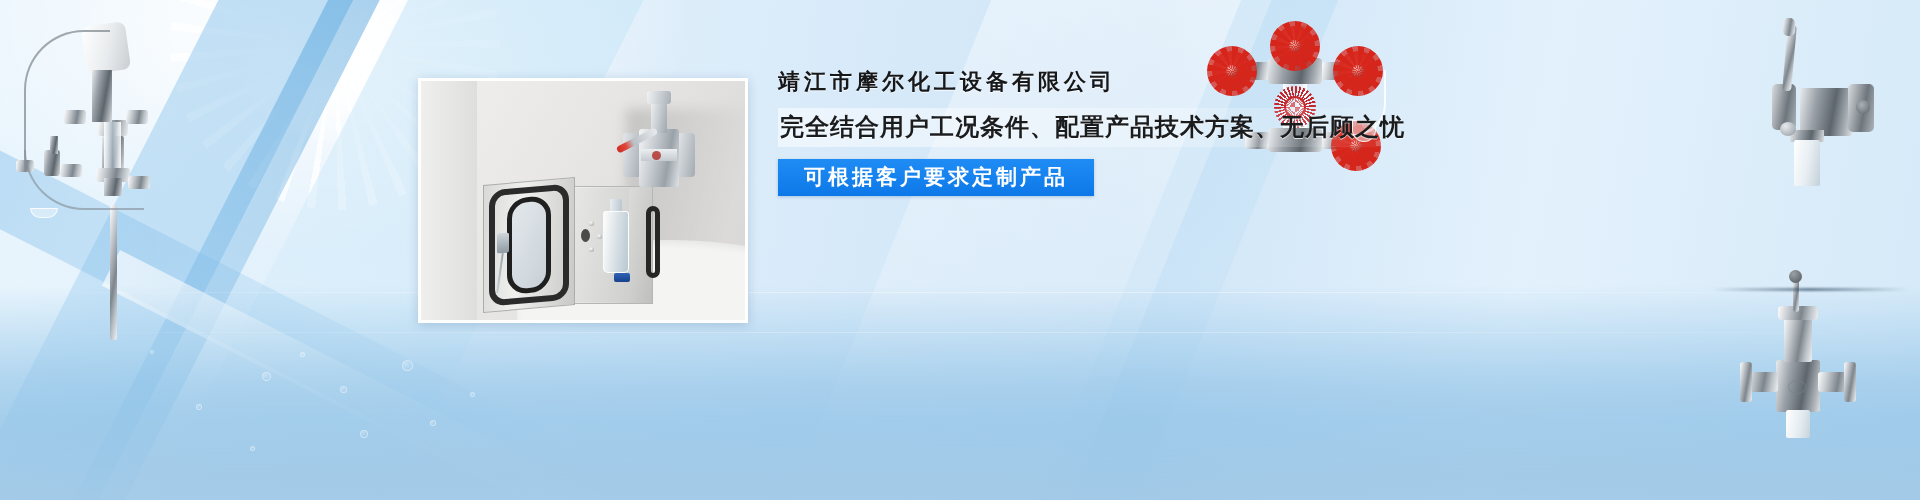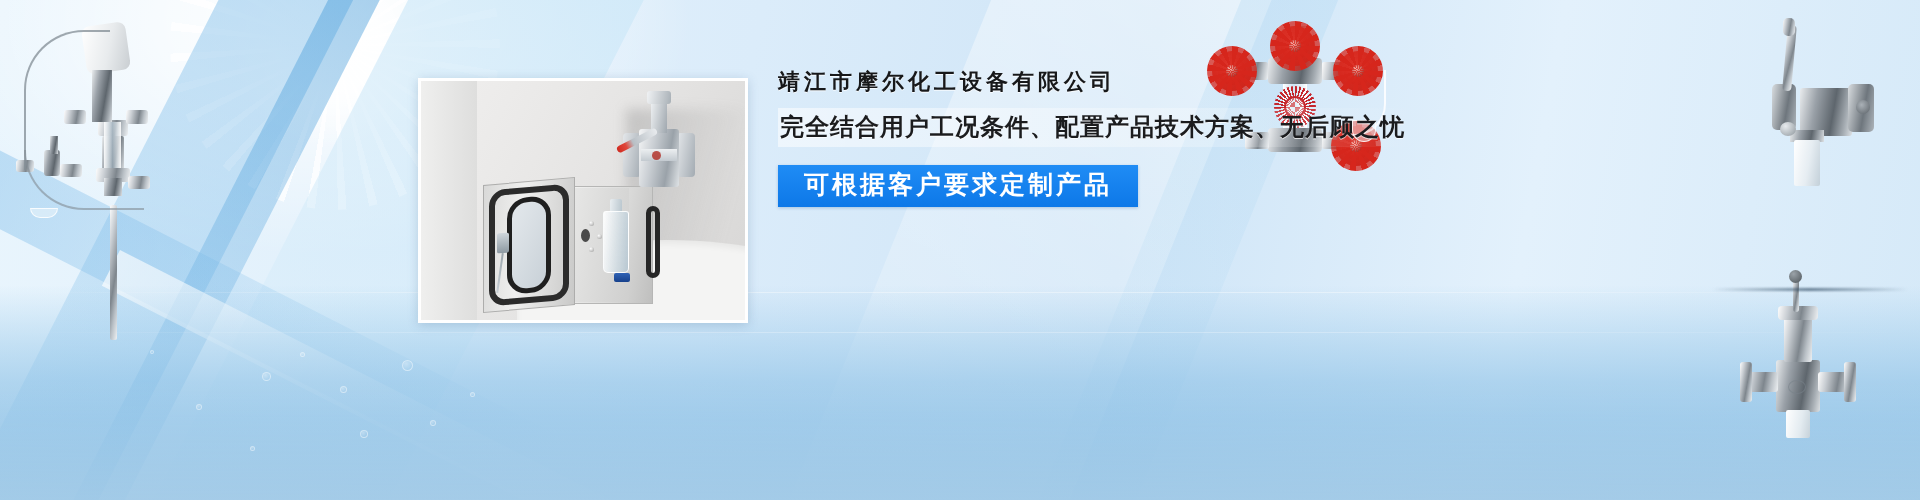--- a/index.html
+++ b/index.html
@@ -201,23 +201,23 @@
     margin-top:14px;
     font-size:24px; font-weight:700; letter-spacing:1px;
     color:#1b1c1e; line-height:1.25;
     background:linear-gradient(90deg, rgba(255,255,255,.55), rgba(255,255,255,.22) 70%, rgba(255,255,255,0));
     padding:4px 10px 5px 2px;
     white-space:nowrap;
     text-shadow:0 1px 0 rgba(255,255,255,.7);
   }
 
   .badge-sm {
-    display:inline-block; margin-top:18px;
+    display:inline-block; margin-top:12px;
     background:linear-gradient(180deg,#1f8cf5,#0d78e8);
-    color:#ffffff; font-size:25px; font-weight:700; letter-spacing:3px;
+    color:#ffffff; font-size:21px; font-weight:700; letter-spacing:3px;
     padding:6px 26px 8px 26px; line-height:1.1;
     white-space:nowrap;
     box-shadow:0 1px 3px rgba(12,80,150,.25);
   }
 
   .english {
     margin-top:13px; width:620px;
     font-family:"Liberation Serif","DejaVu Serif",serif;
     font-size:9.2px; letter-spacing:.35px; line-height:1.62;
     color:#33506b; font-weight:700;

